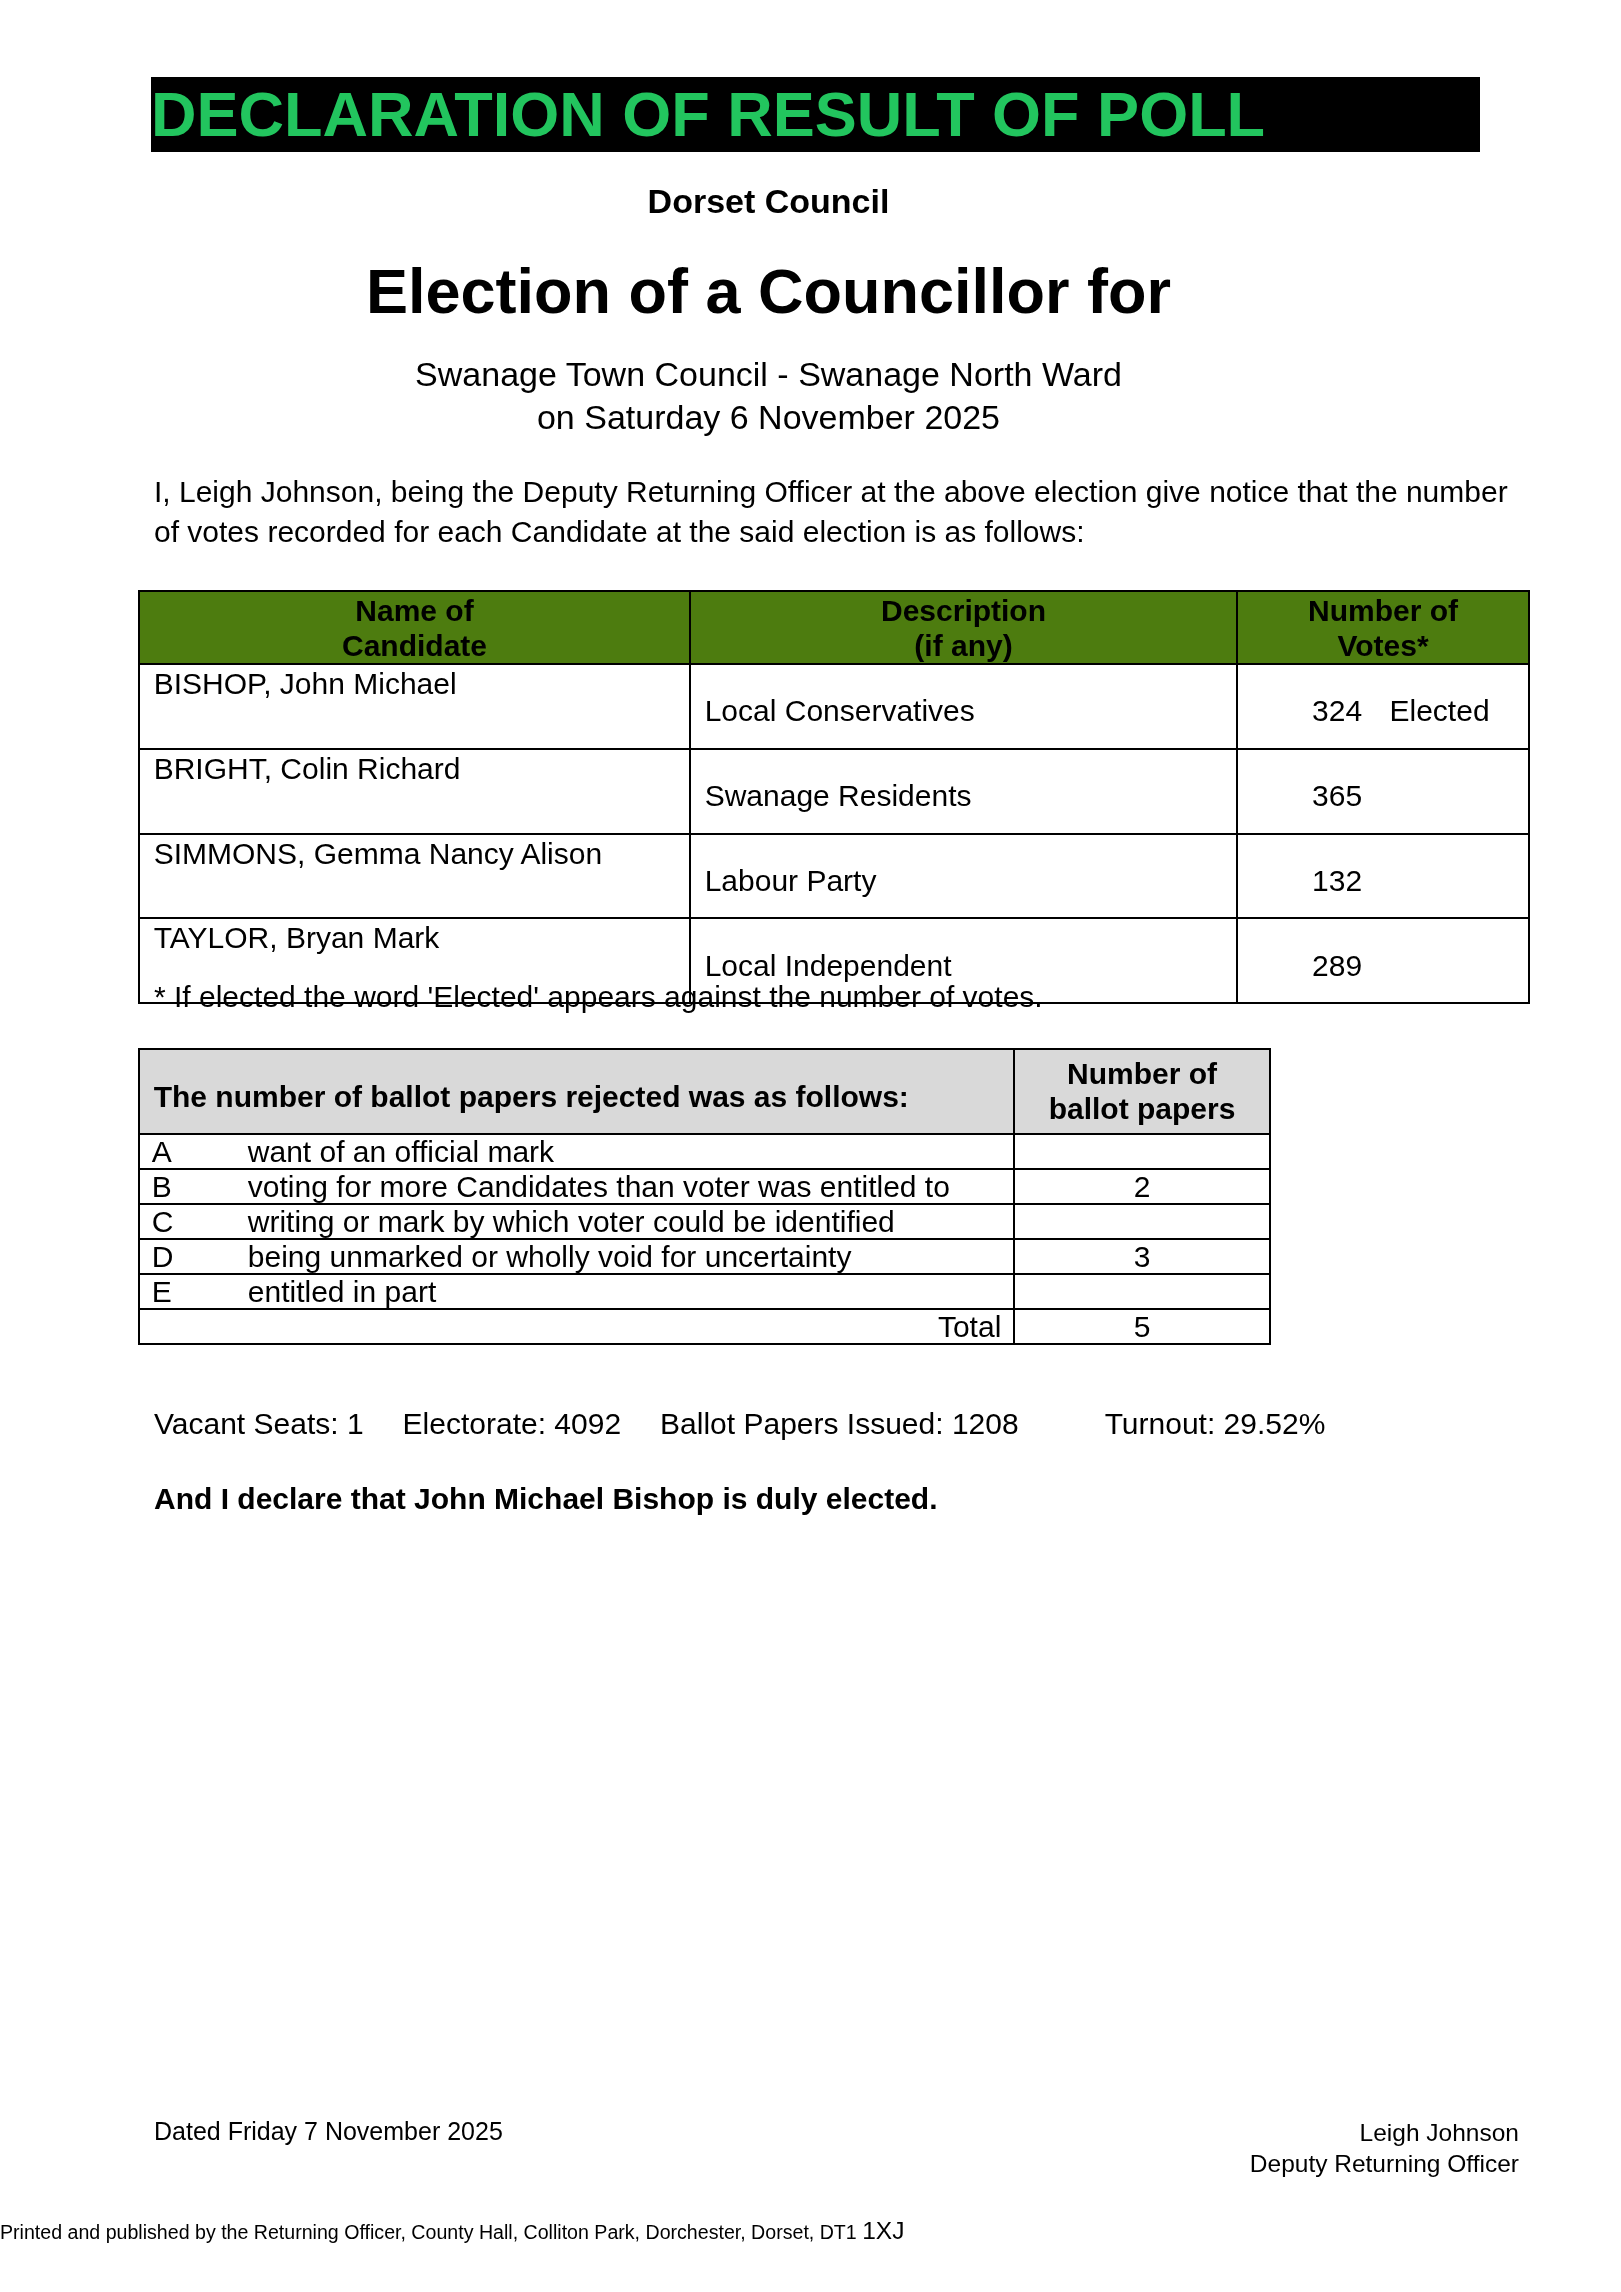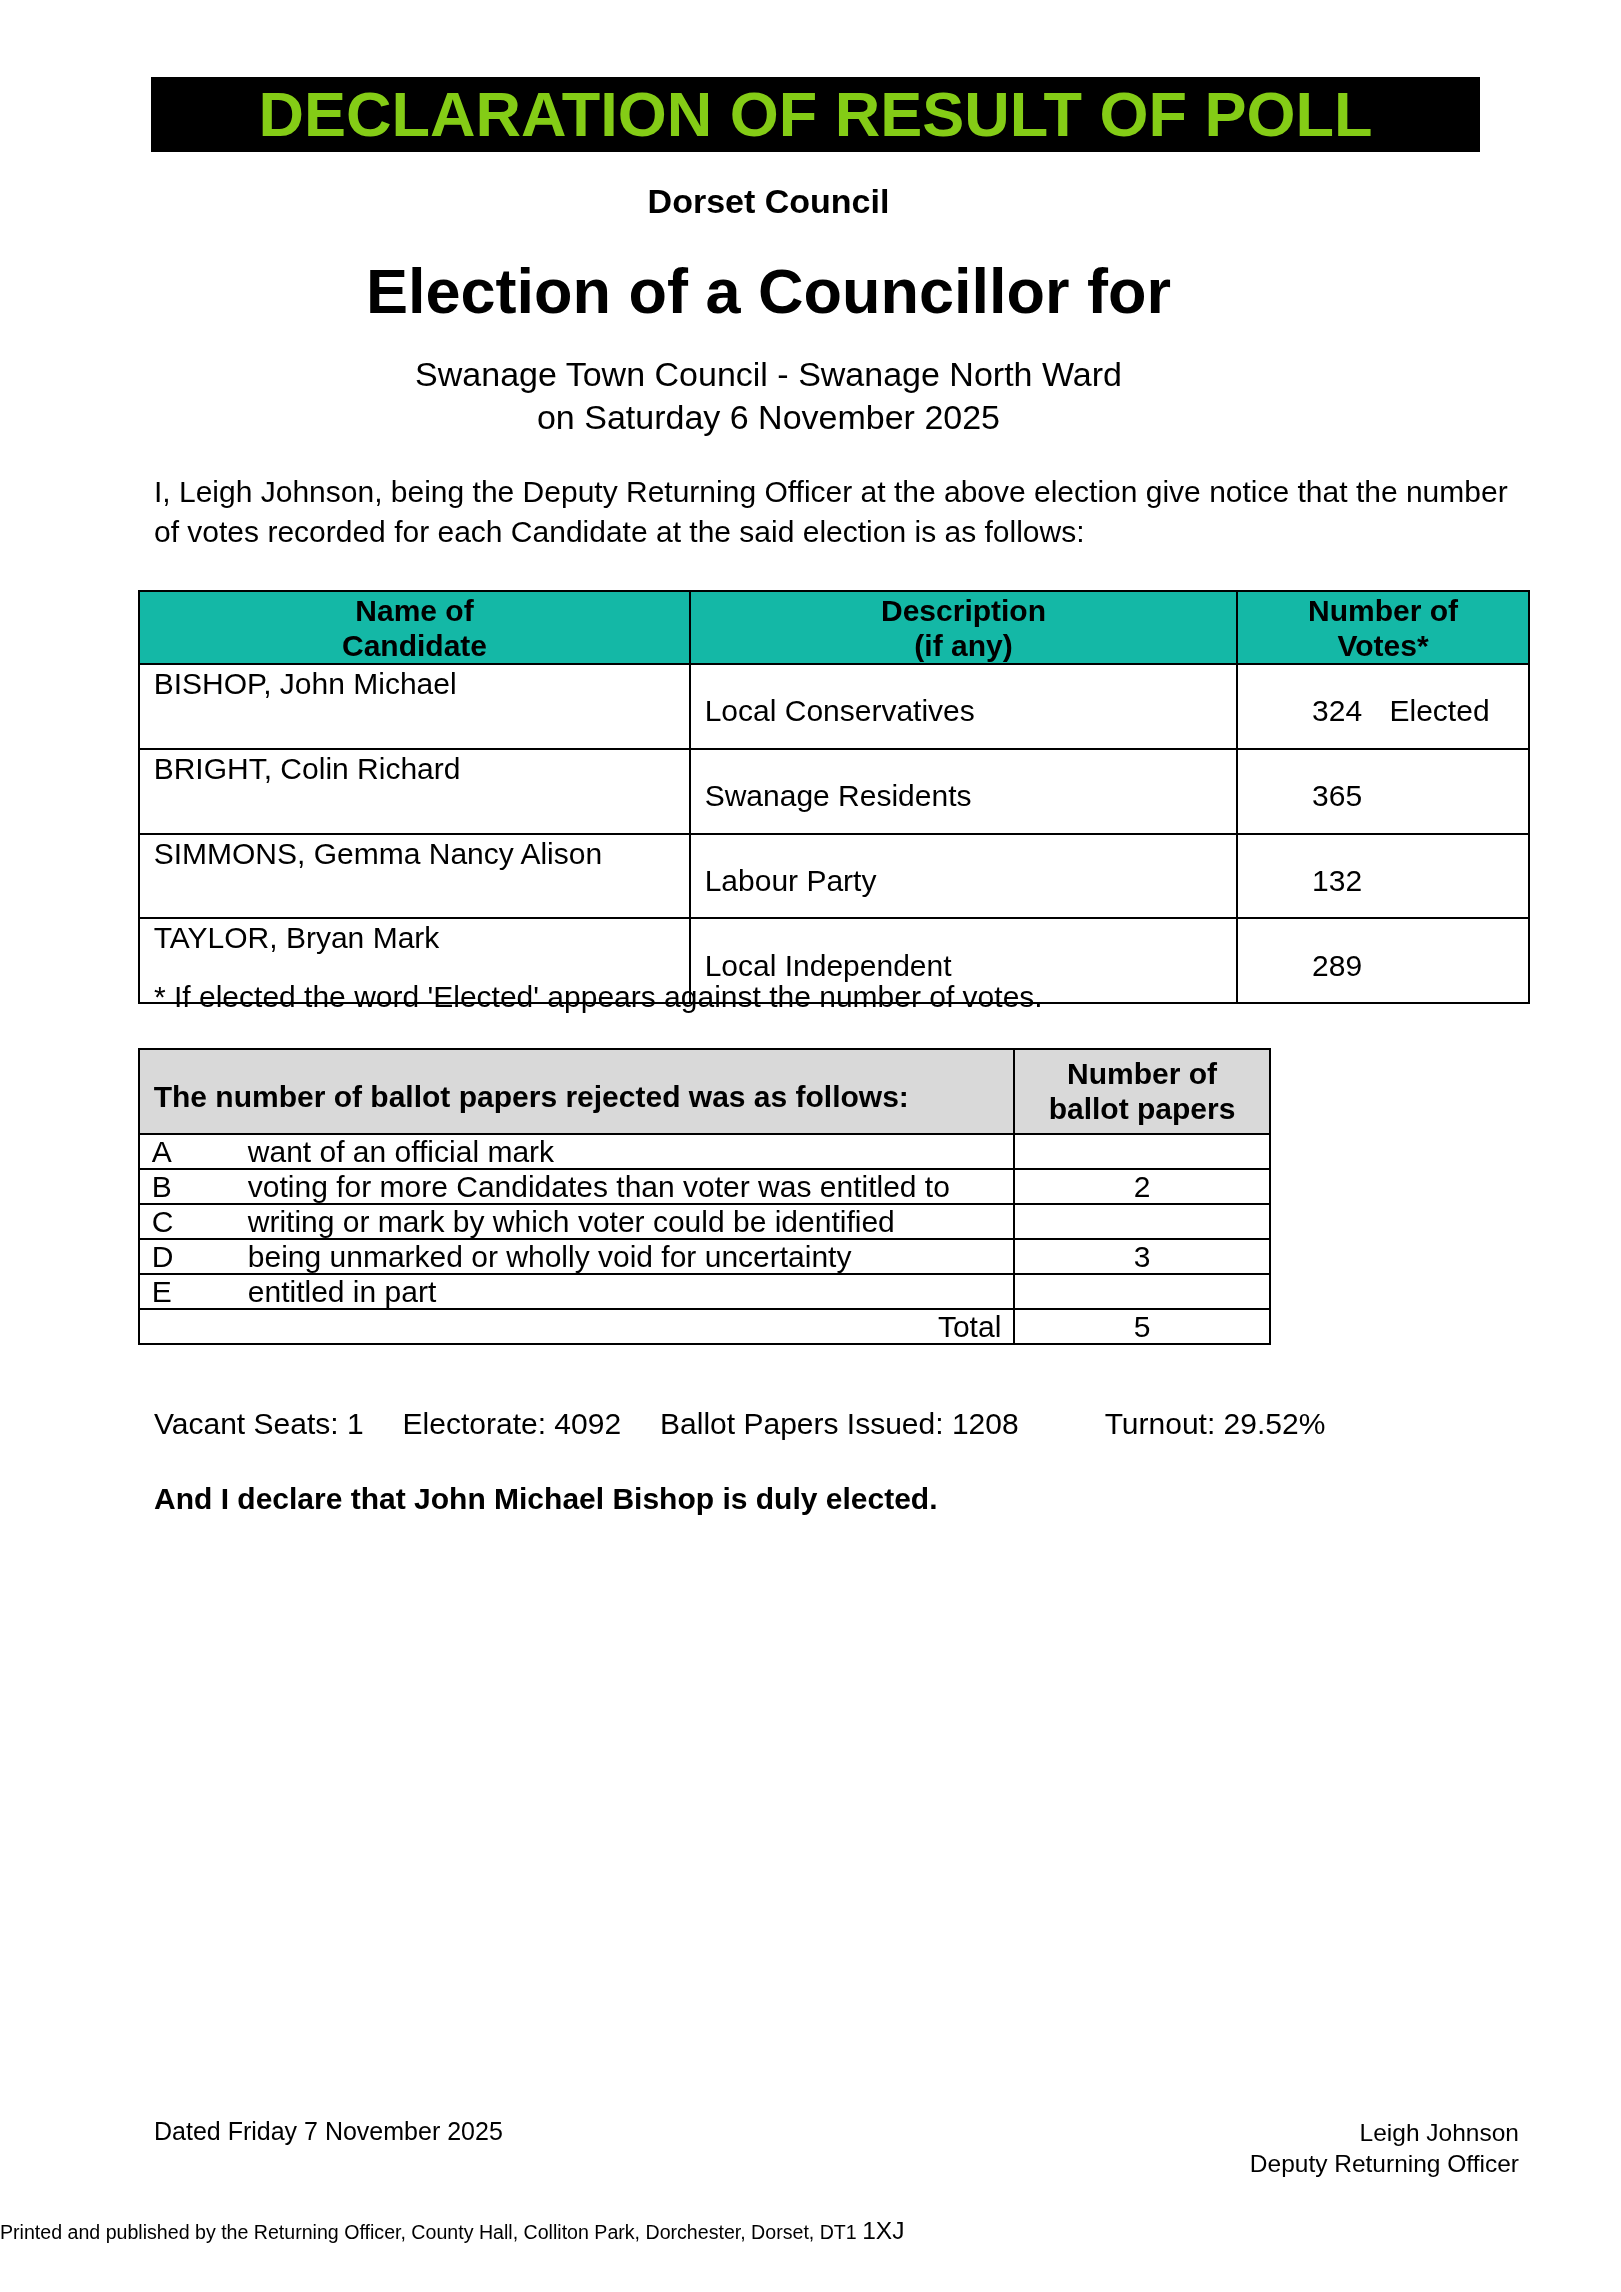--- a/index.html
+++ b/index.html
@@ -1,27 +1,27 @@
 <!DOCTYPE html>
 <html><head>
 <meta charset="utf-8">
 <style>
   html, body { margin:0; padding:0; background:#fff; }
   body { width:1621px; height:2293px; position:relative; font-family:"Liberation Sans", sans-serif; color:#000; overflow:hidden; }
   .abs { position:absolute; }
-  .banner { left:151px; top:77px; width:1329px; height:75px; background:#000; color:#84cc16; font-weight:bold; font-size:63px; line-height:75px; text-align:center; letter-spacing:0px; }
+  .banner { left:151px; top:77px; width:1329px; height:75px; background:#000; color:#22c55e; font-weight:bold; font-size:63px; line-height:75px; letter-spacing:0px; }
   .center { left:0; width:1537px; text-align:center; }
   .council { top:182px; font-size:34px; font-weight:bold; }
   .title { top:255px; font-size:63px; font-weight:bold; }
   .ward { top:353px; font-size:34px; line-height:43px; }
   .para { left:154px; top:472px; width:1372px; font-size:30px; line-height:40px; }
   table { border-collapse:collapse; position:absolute; }
   td, th { border:2.9px solid #000; }
   .t1 { left:138px; top:590px; width:1392px; }
-  .t1 th { background:#14b8a6; font-size:30px; font-weight:bold; line-height:35px; height:71px; padding:0; text-align:center; }
+  .t1 th { background:#4d7c0f; font-size:30px; font-weight:bold; line-height:35px; height:71px; padding:0; text-align:center; }
   .t1 td { height:73px; font-size:30px; padding:0 13.7px; vertical-align:top; }
   .t1 td.desc { vertical-align:middle; padding-top:9.8px; }
   .t1 td.votes { vertical-align:middle; padding-top:9.8px; padding-left:74px; }
   .t1 td.name { padding-top:2px;margin-top:28px; }
   .elected { margin-left:27.4px; }
   .foot { left:154px; top:980px; font-size:30px; }
   .t2 { left:138px; top:1048px; width:1133px; }
   .t2 th { background:#d9d9d9; font-size:30px; font-weight:bold; height:73px; padding:0 13.7px; line-height:35px; }
   .t2 th.left { text-align:left; padding-top:9.8px; }
   .t2 th.right { text-align:center; width:263px; }

